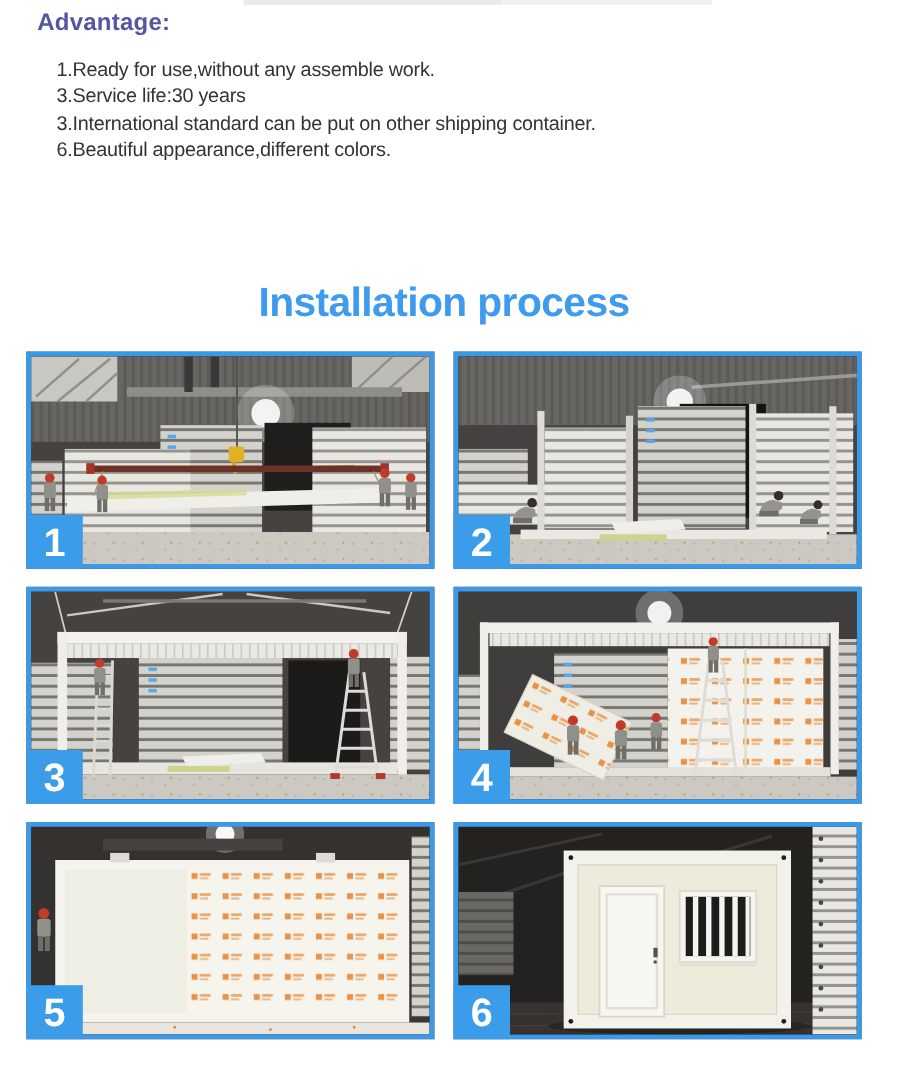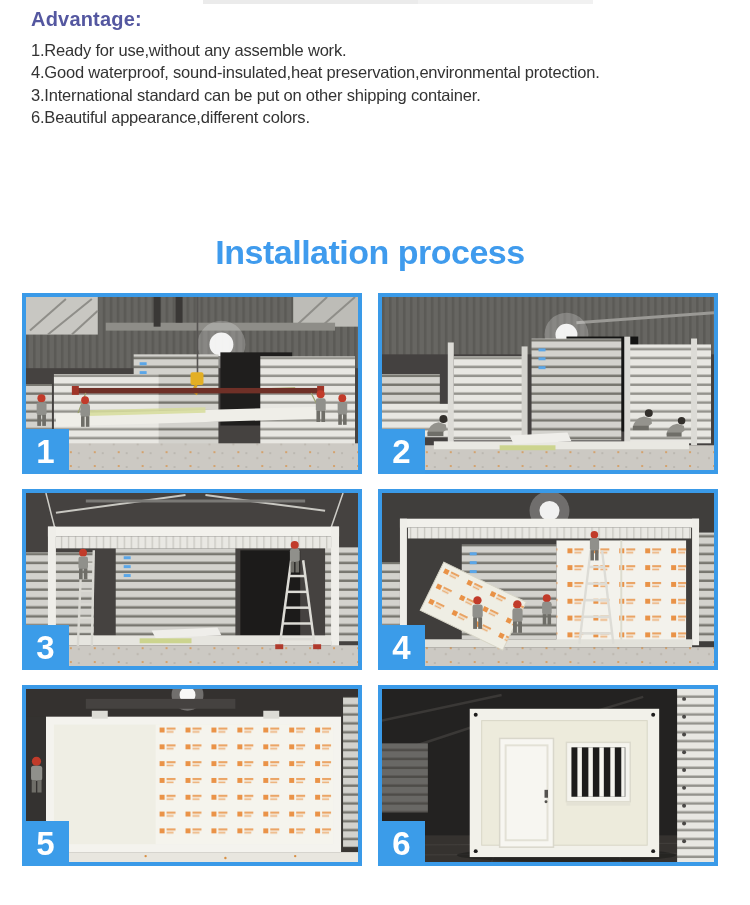--- a/index.html
+++ b/index.html
@@ -3,21 +3,21 @@
 <meta charset="utf-8">
 <style>
   html,body{margin:0;padding:0;background:#fff;}
   .page{position:relative;width:750px;height:905px;background:#ffffff;overflow:hidden;
         font-family:"Liberation Sans",sans-serif;}
   .top-strip{position:absolute;top:0;left:203px;width:390px;height:4px;background:#f1f1f1;}
   .top-strip .dark{position:absolute;left:0;top:0;width:215px;height:4px;background:#ebebeb;}
 
   .advantage{position:absolute;left:31px;top:8px;width:700px;}
   .advantage h3{margin:0 0 8px 0;font-size:20px;font-weight:bold;color:#5457a0;letter-spacing:.2px;}
-  .advantage ul{margin:0;padding:0;list-style:none;}
+  .advantage ul{margin:16px;padding:0;list-style:none;}
   .advantage li{font-size:16.5px;line-height:22.4px;color:#333333;letter-spacing:-0.2px;}
 
   .install-title{position:absolute;top:233px;left:0;width:740px;text-align:center;
                  font-size:34px;font-weight:bold;color:#3f9bed;letter-spacing:-0.5px;}
 
   .photo-grid{position:absolute;left:22px;top:293px;width:696px;
               display:grid;grid-template-columns:340px 340px;column-gap:16px;row-gap:15px;}
   .photo{position:relative;width:340px;height:181px;box-sizing:border-box;
          border:4px solid #3a9ae8;background:#3f3d3c;}
   .photo svg{display:block;width:100%;height:100%;}
@@ -93,21 +93,21 @@
 <div class="page">
 
   <div class="top-strip">
       <div class="dark"></div>
     </div>
 
   <section class="advantage">
     <h3>Advantage:</h3>
     <ul>
       <li>1.Ready for use,without any assemble work.</li>
-      <li>4.Good waterproof, sound-insulated,heat preservation,environmental protection.</li>
+      <li>3.Service life:30 years</li>
       <li>3.International standard can be put on other shipping container.</li>
       <li>6.Beautiful appearance,different colors.</li>
     </ul>
   </section>
 
   <div class="install-title">Installation process</div>
 
   <div class="photo-grid">
 
     <div class="photo">

